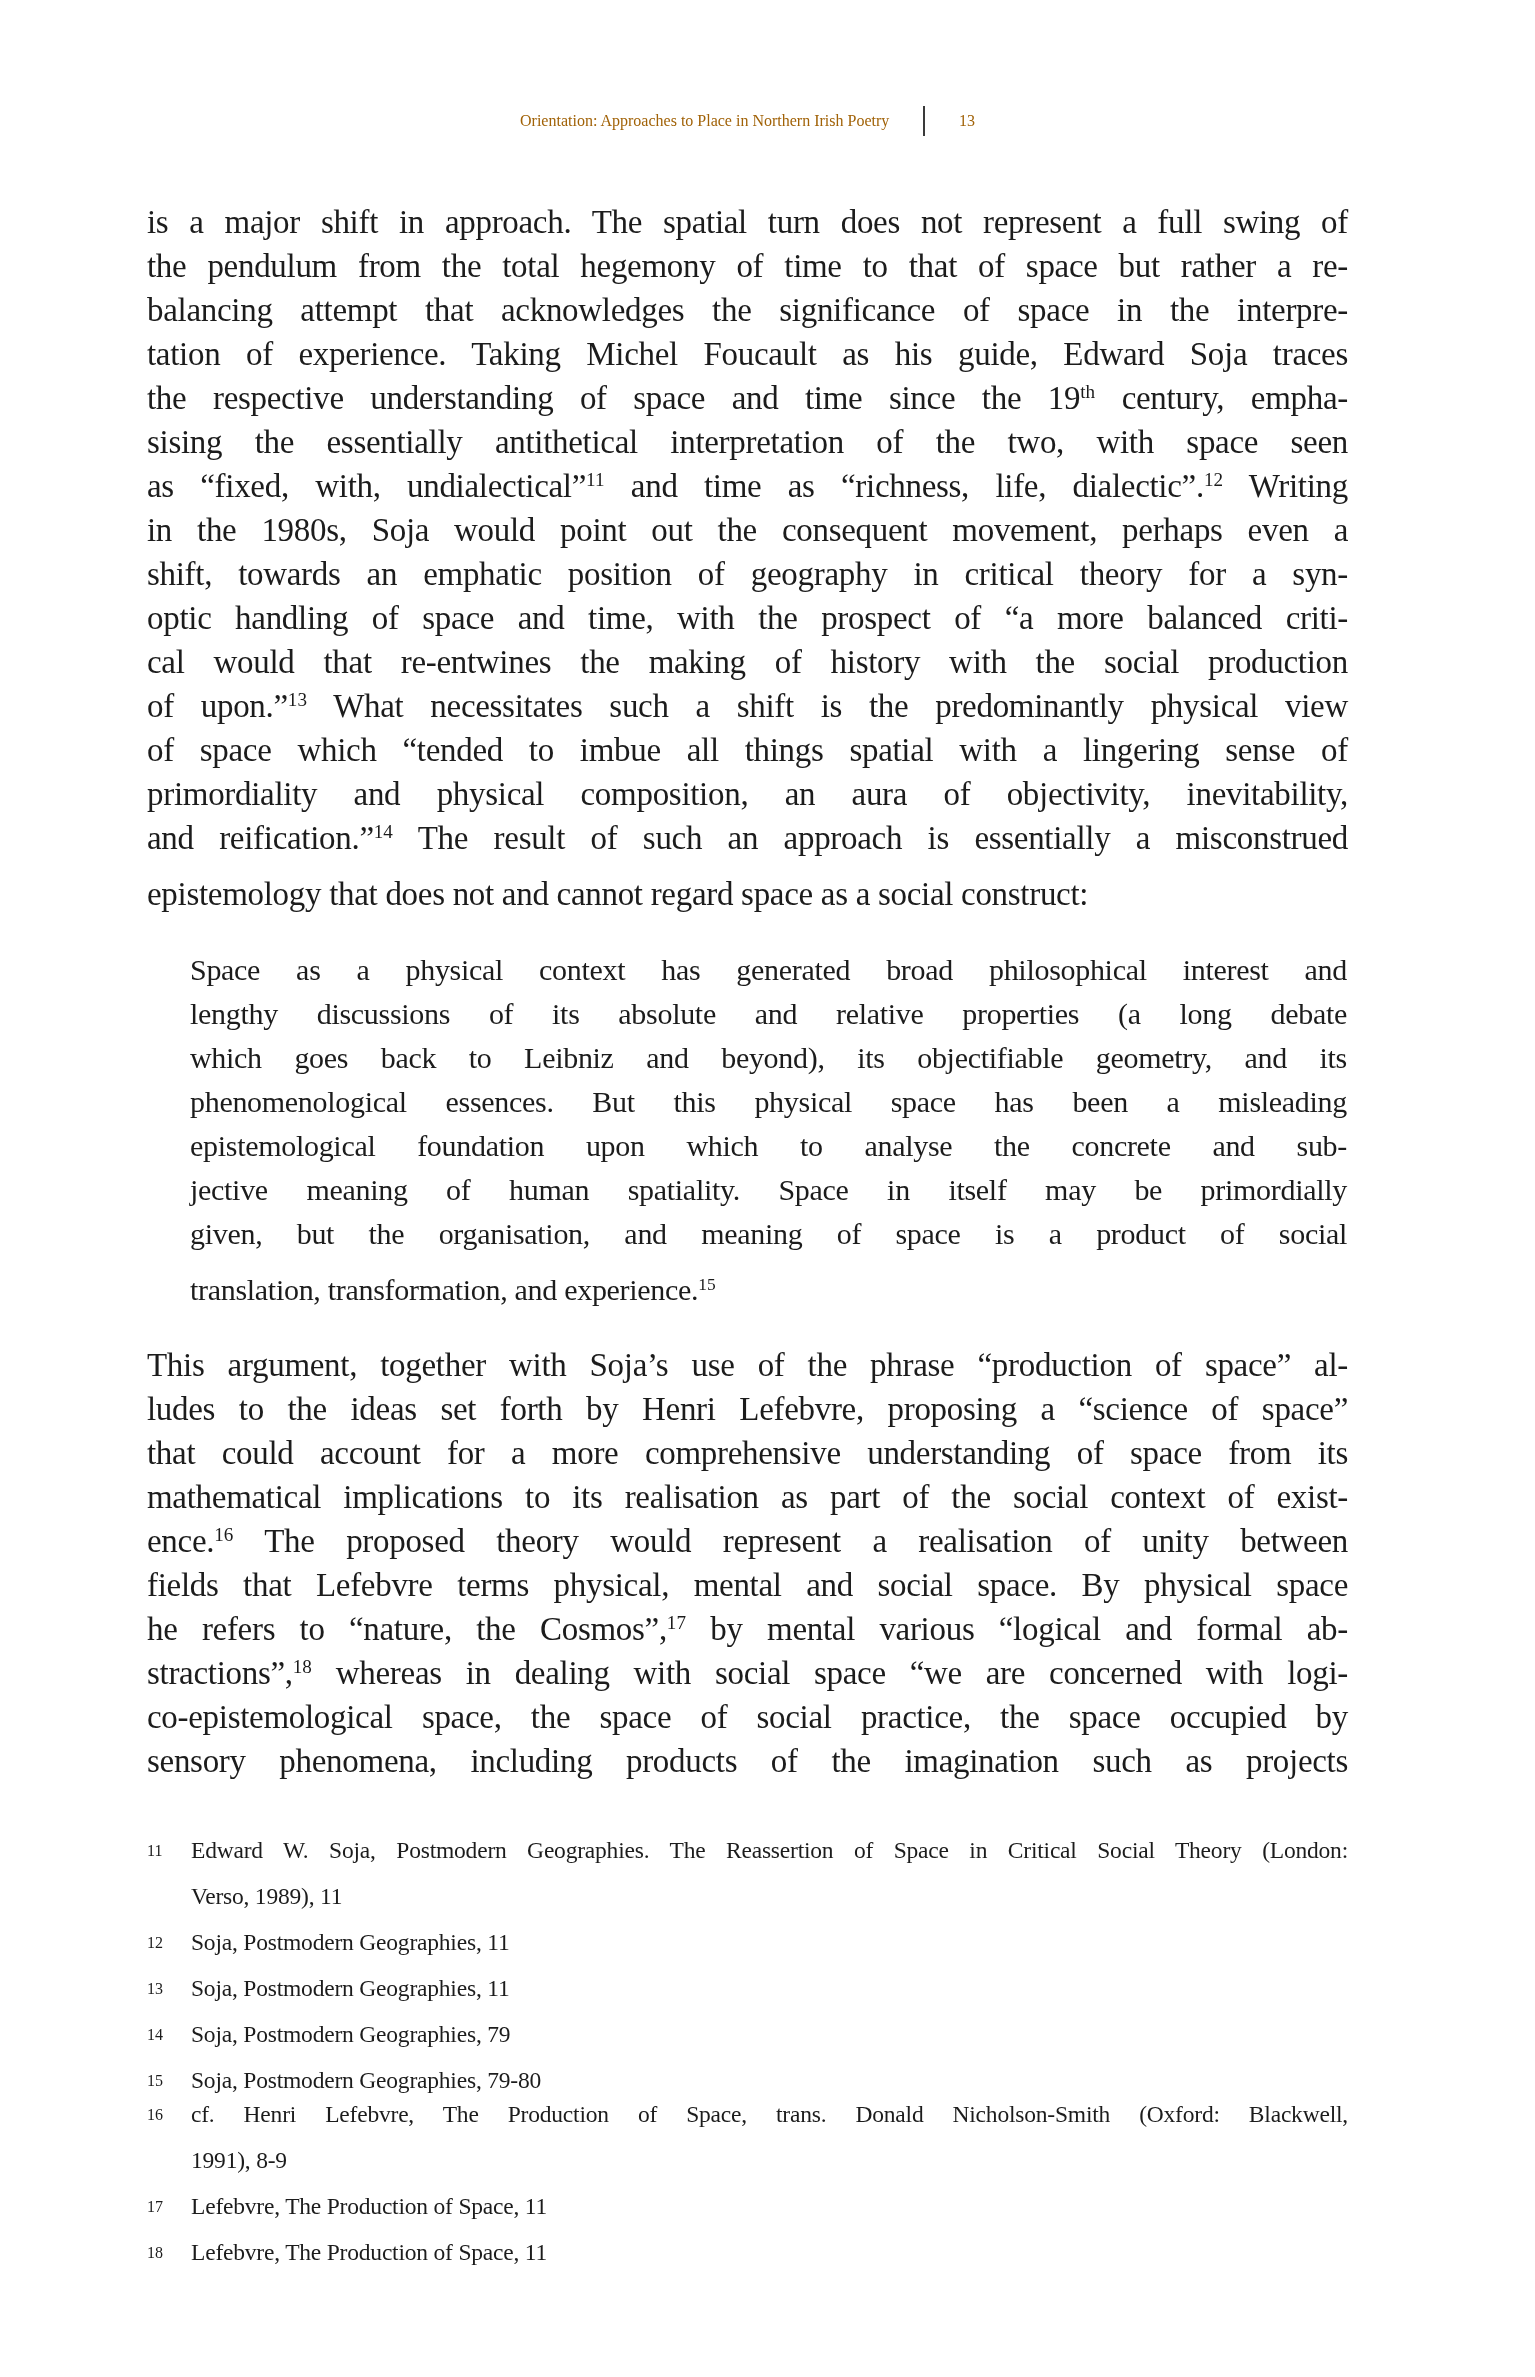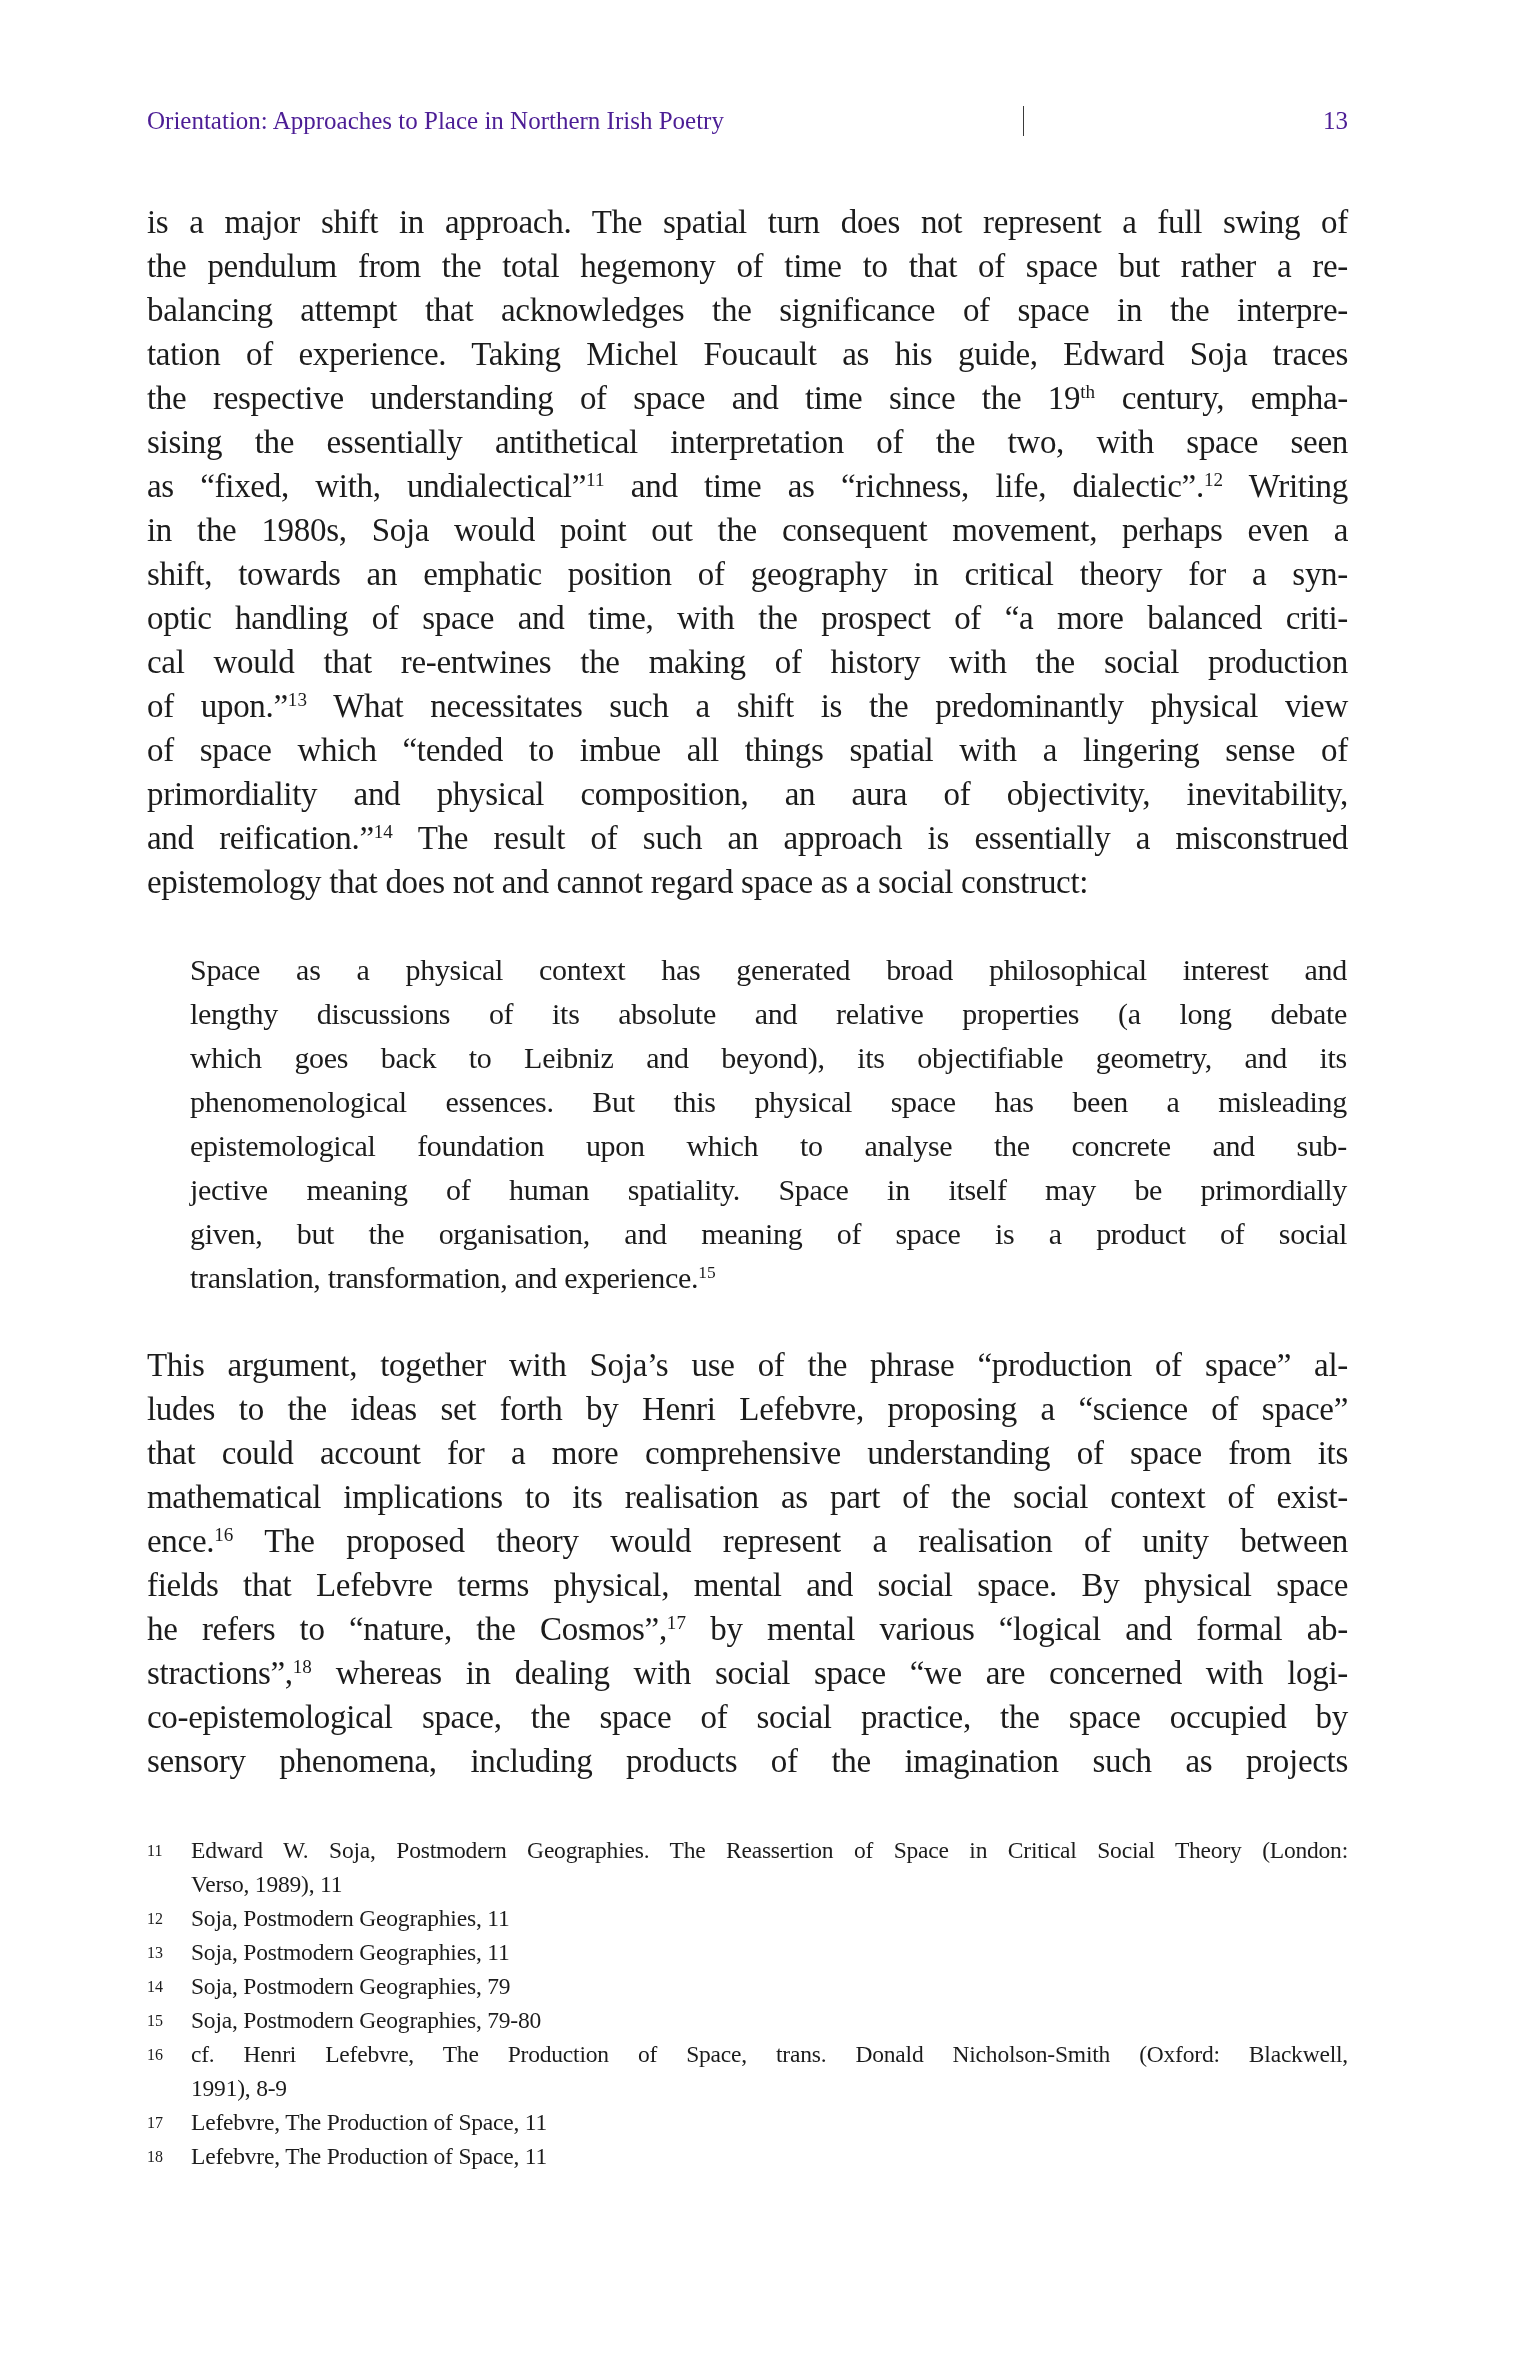--- a/index.html
+++ b/index.html
@@ -16,25 +16,25 @@
     font-family: "Liberation Serif", "DejaVu Serif", serif;
     overflow: hidden;
   }
   
   .running-header {
     position: absolute;
     left: 147px;
     top: 106px;
     width: 1201px;
     display: flex;
-    justify-content: space-between;
+    justify-content: center;
     align-items: center;
     gap: 34px;
-    font-size: 25px;
-    color: #4c1d95;
+    font-size: 16px;
+    color: #a16207;
     white-space: nowrap;
   }
   .sep-bar {
     width: 1.7px;
     height: 30px;
     background: #3a3a3a;
   }
   
   .para {
     position: absolute;
@@ -55,20 +55,21 @@
   }
   #quote { top: 948px; }
   .ln {
     text-align: justify;
     text-align-last: justify;
     text-justify: inter-word;
     white-space: nowrap;
   }
   .ln.end {
     text-align-last: left;
+    margin-top: 12px;
   }
   sup.fnref {
     font-size: 58%;
     line-height: 0;
     vertical-align: baseline;
     position: relative;
     top: -0.55em;
     letter-spacing: 0;
   }
   .it { }

